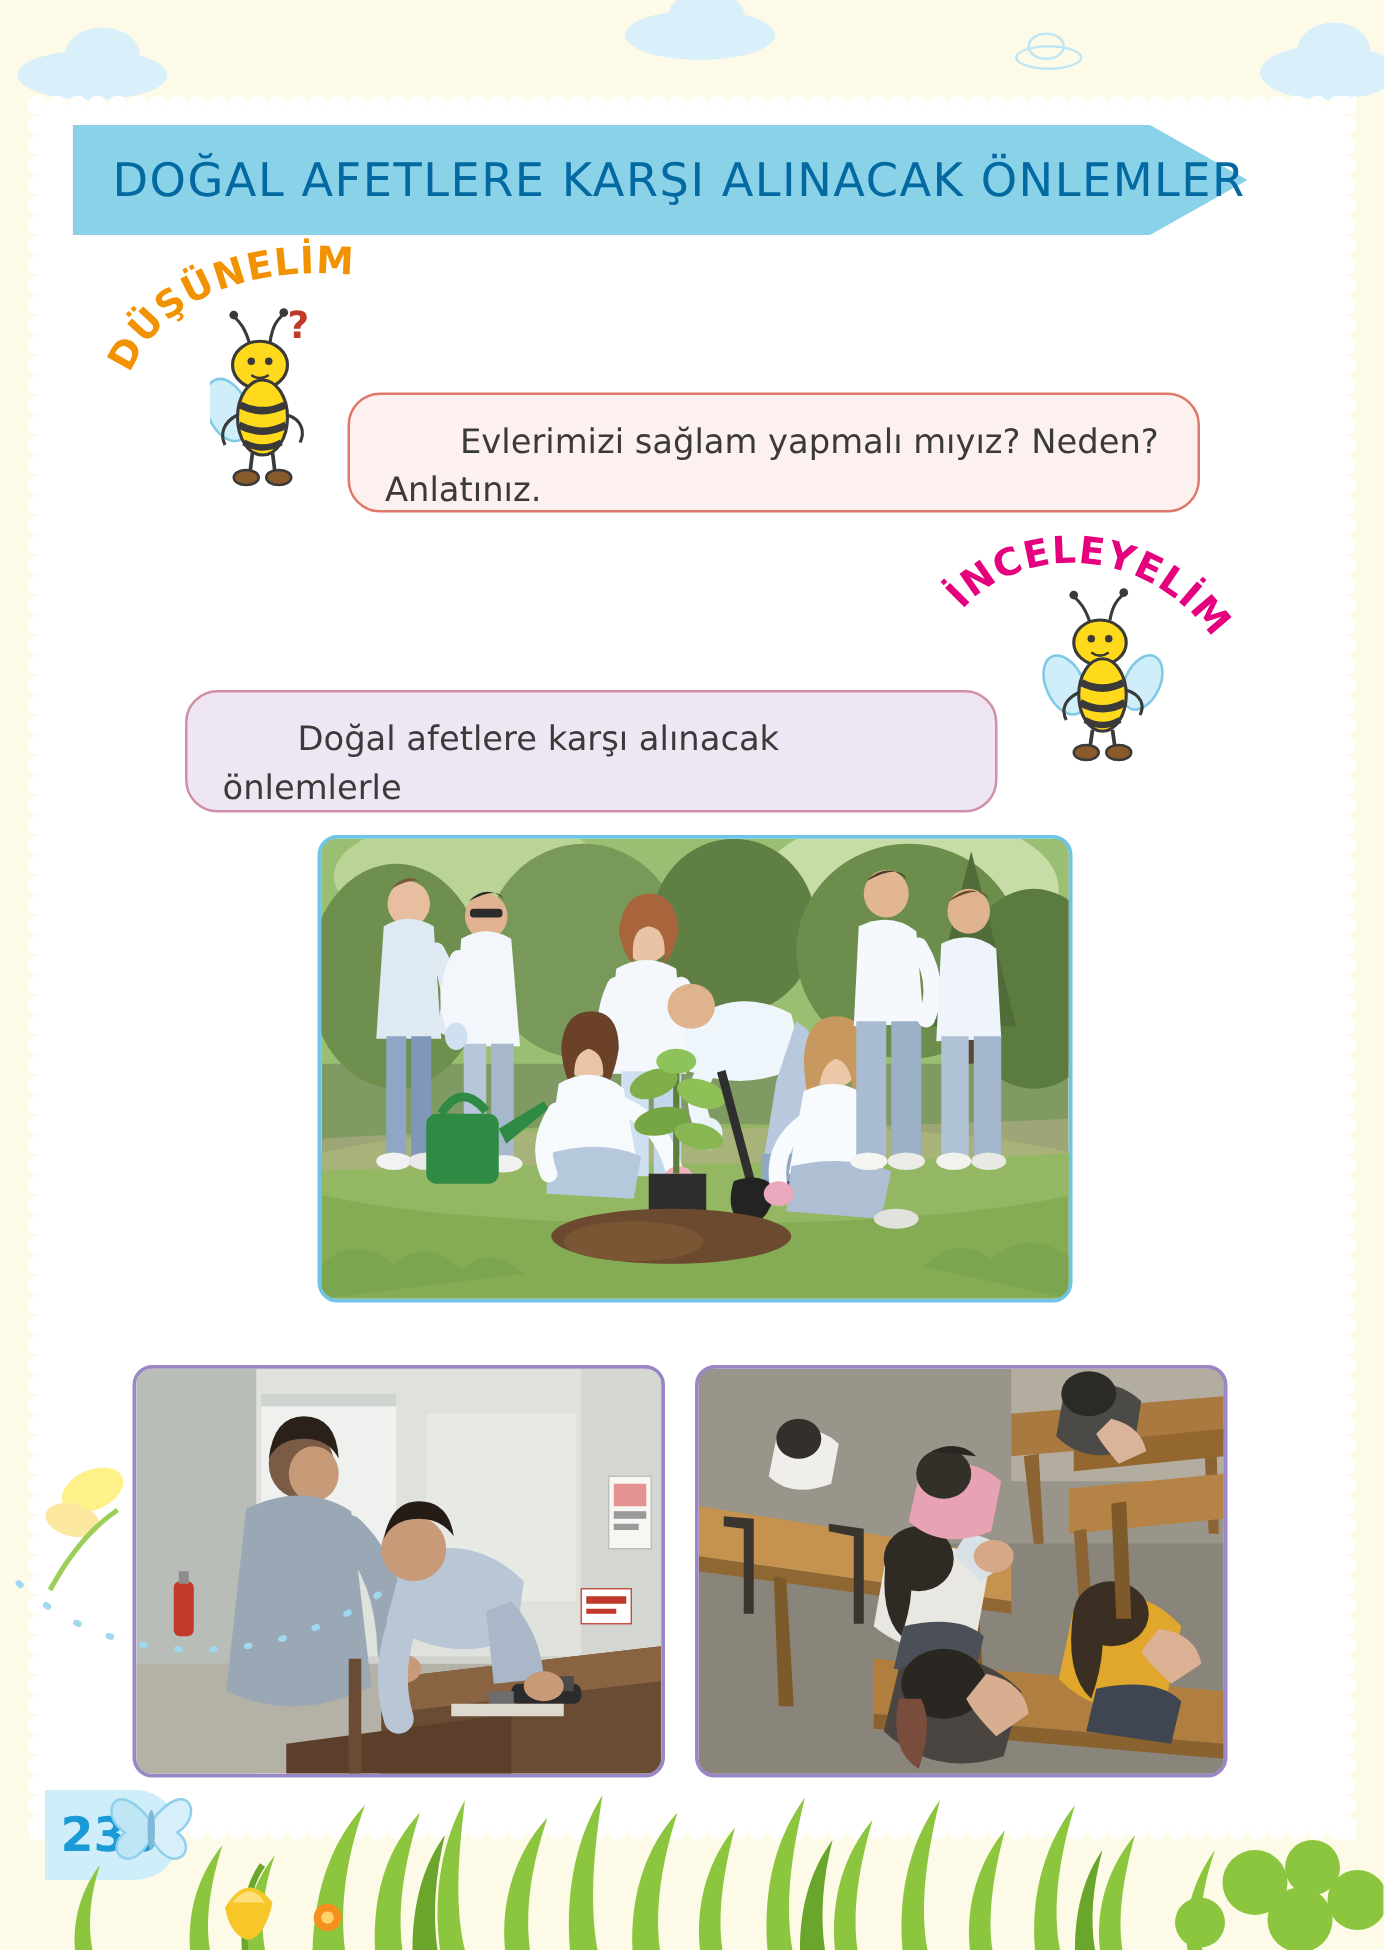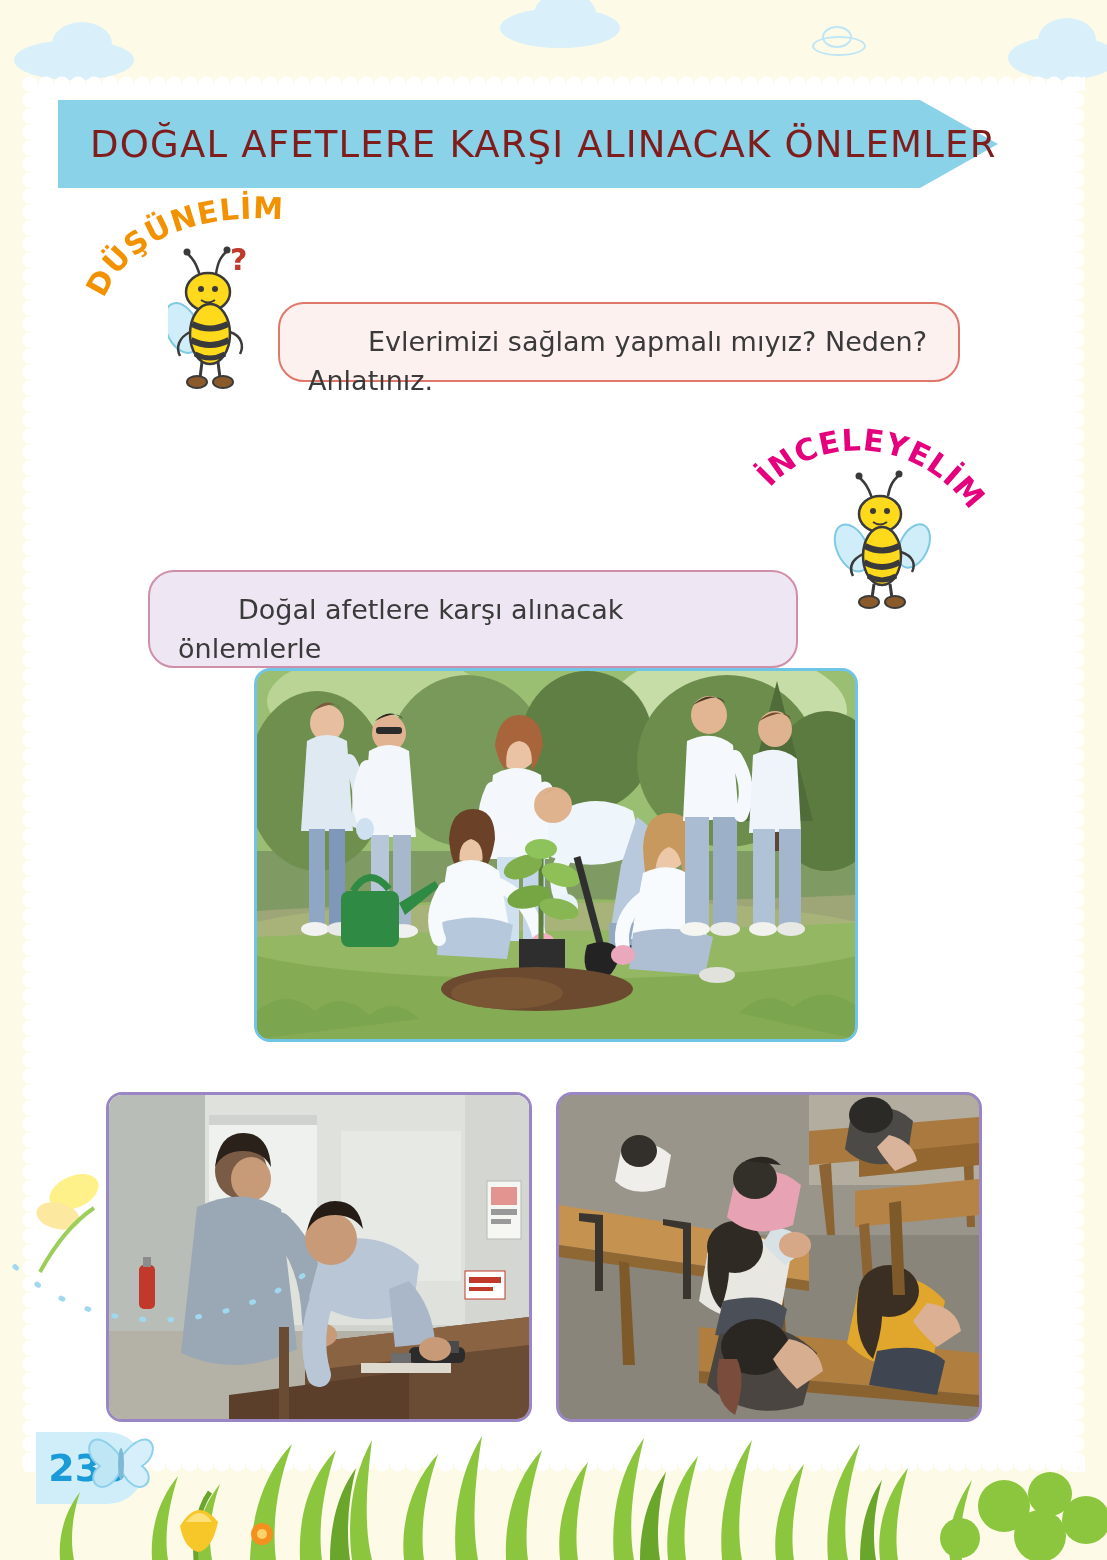--- a/index.html
+++ b/index.html
@@ -84,21 +84,21 @@
     background: #8ad2e8;
     clip-path: polygon(0 0, 862px 0, 940px 44px, 862px 88px, 0 88px);
   }
   .banner-title {
     position: absolute;
     left: 32px;
     top: 0;
     height: 88px;
     display: flex;
     align-items: center;
-    color: #7f1d1d;
+    color: #0369a1;
     font-size: 37px;
     letter-spacing: 1.2px;
     font-family: "DejaVu Sans", sans-serif;
     font-weight: 400;
     white-space: nowrap;
   }
 
   
   .arc-label {
     position: absolute;
@@ -243,21 +243,21 @@
     <path d="M22,92 C10,98 8,108 12,116" stroke="#3a3a3a" stroke-width="2.5" fill="none"></path>
     <path d="M62,92 C74,96 76,106 72,114" stroke="#3a3a3a" stroke-width="2.5" fill="none"></path>
 
     <path d="M34,122 L32,138" stroke="#3a3a3a" stroke-width="3"></path>
     <path d="M50,122 L52,138" stroke="#3a3a3a" stroke-width="3"></path>
     <ellipse cx="29" cy="142" rx="10" ry="6" fill="#8b5a2b" stroke="#3a3a3a" stroke-width="2"></ellipse>
     <ellipse cx="55" cy="142" rx="10" ry="6" fill="#8b5a2b" stroke="#3a3a3a" stroke-width="2"></ellipse>
   </svg>
 </div>
 
-<div class="callout" style="left:278px; top:302px; width:682px; height:80px;">
+<div class="callout" style="left:278px; top:314px; width:682px; height:96px;">
   <div class="callout-text">
     <span class="indent"></span><span>Evlerimizi sağlam yapmalı mıyız? Neden?</span><br>
     <span>Anlatınız.</span>
   </div>
 </div>
 
 <div class="arc-label" style="left:760px; top:432px;">
   <svg width="300" height="140" viewBox="0 0 300 140">
     <defs>
       <path id="arc2" d="M 8,58 C 60,-4 180,2 228,110"></path>
@@ -292,21 +292,21 @@
     <path d="M35,86 C23,92 21,100 25,108" stroke="#3a3a3a" stroke-width="2.5" fill="none"></path>
     <path d="M73,84 C85,88 88,96 84,104" stroke="#3a3a3a" stroke-width="2.5" fill="none"></path>
 
     <path d="M46,116 L44,130" stroke="#3a3a3a" stroke-width="3"></path>
     <path d="M62,116 L64,130" stroke="#3a3a3a" stroke-width="3"></path>
     <ellipse cx="41" cy="134" rx="10" ry="6" fill="#8b5a2b" stroke="#3a3a3a" stroke-width="2"></ellipse>
     <ellipse cx="67" cy="134" rx="10" ry="6" fill="#8b5a2b" stroke="#3a3a3a" stroke-width="2"></ellipse>
   </svg>
 </div>
 
-<div class="callout purple" style="left:148px; top:570px; width:650px; height:98px;">
+<div class="callout purple" style="left:148px; top:552px; width:650px; height:98px;">
   <div class="callout-text">
     <span class="indent"></span><span>Doğal afetlere karşı alınacak önlemlerle</span><br>
   </div>
 </div>
 
 <div class="photo blue" style="left:254px; top:668px; width:604px; height:374px;">
   <svg width="598" height="368" viewBox="0 0 598 368" preserveAspectRatio="none">
 
     <rect x="0" y="0" width="598" height="368" fill="#7f9a62"></rect>
     <rect x="0" y="0" width="598" height="180" fill="#9bbf72"></rect>

